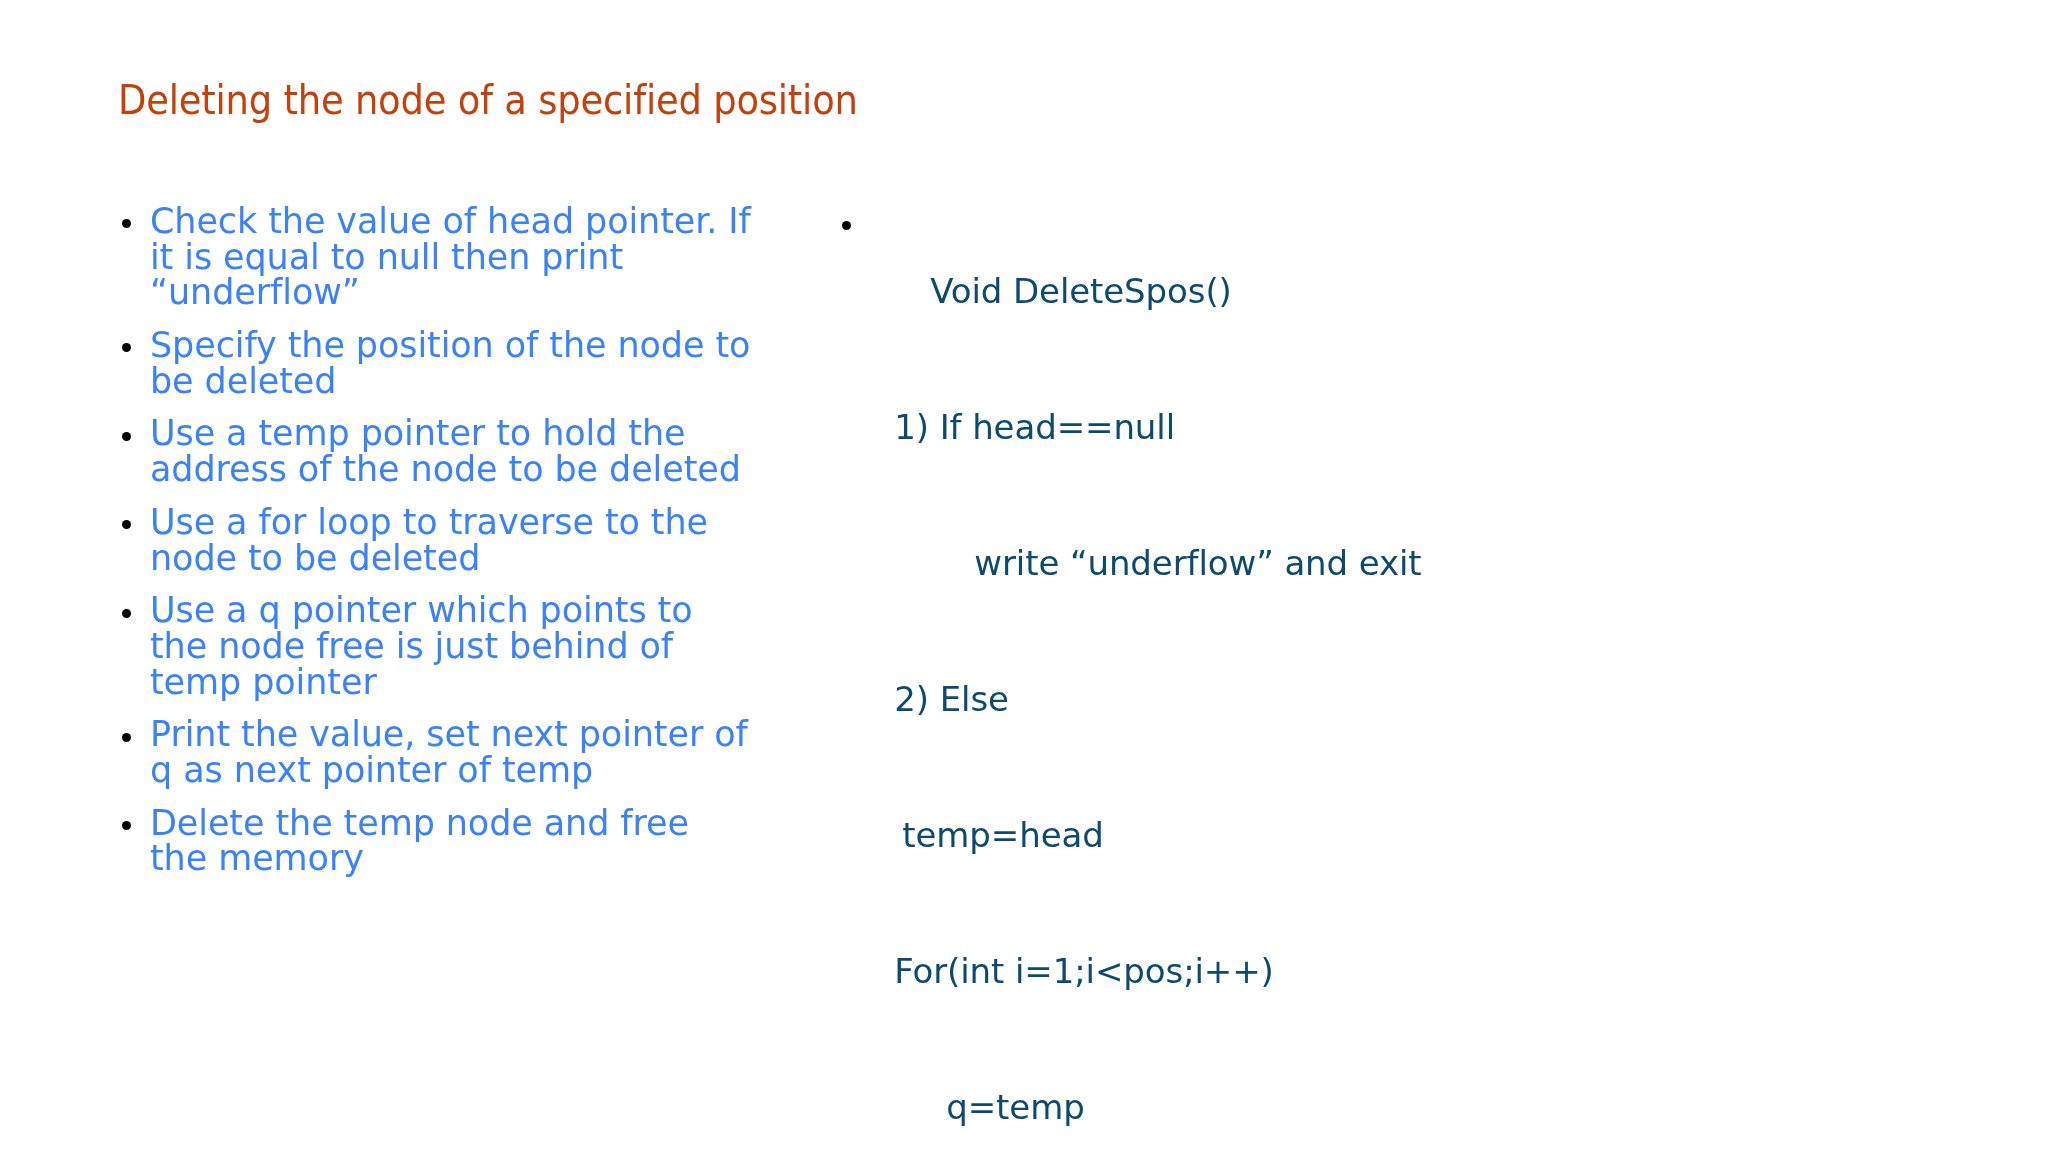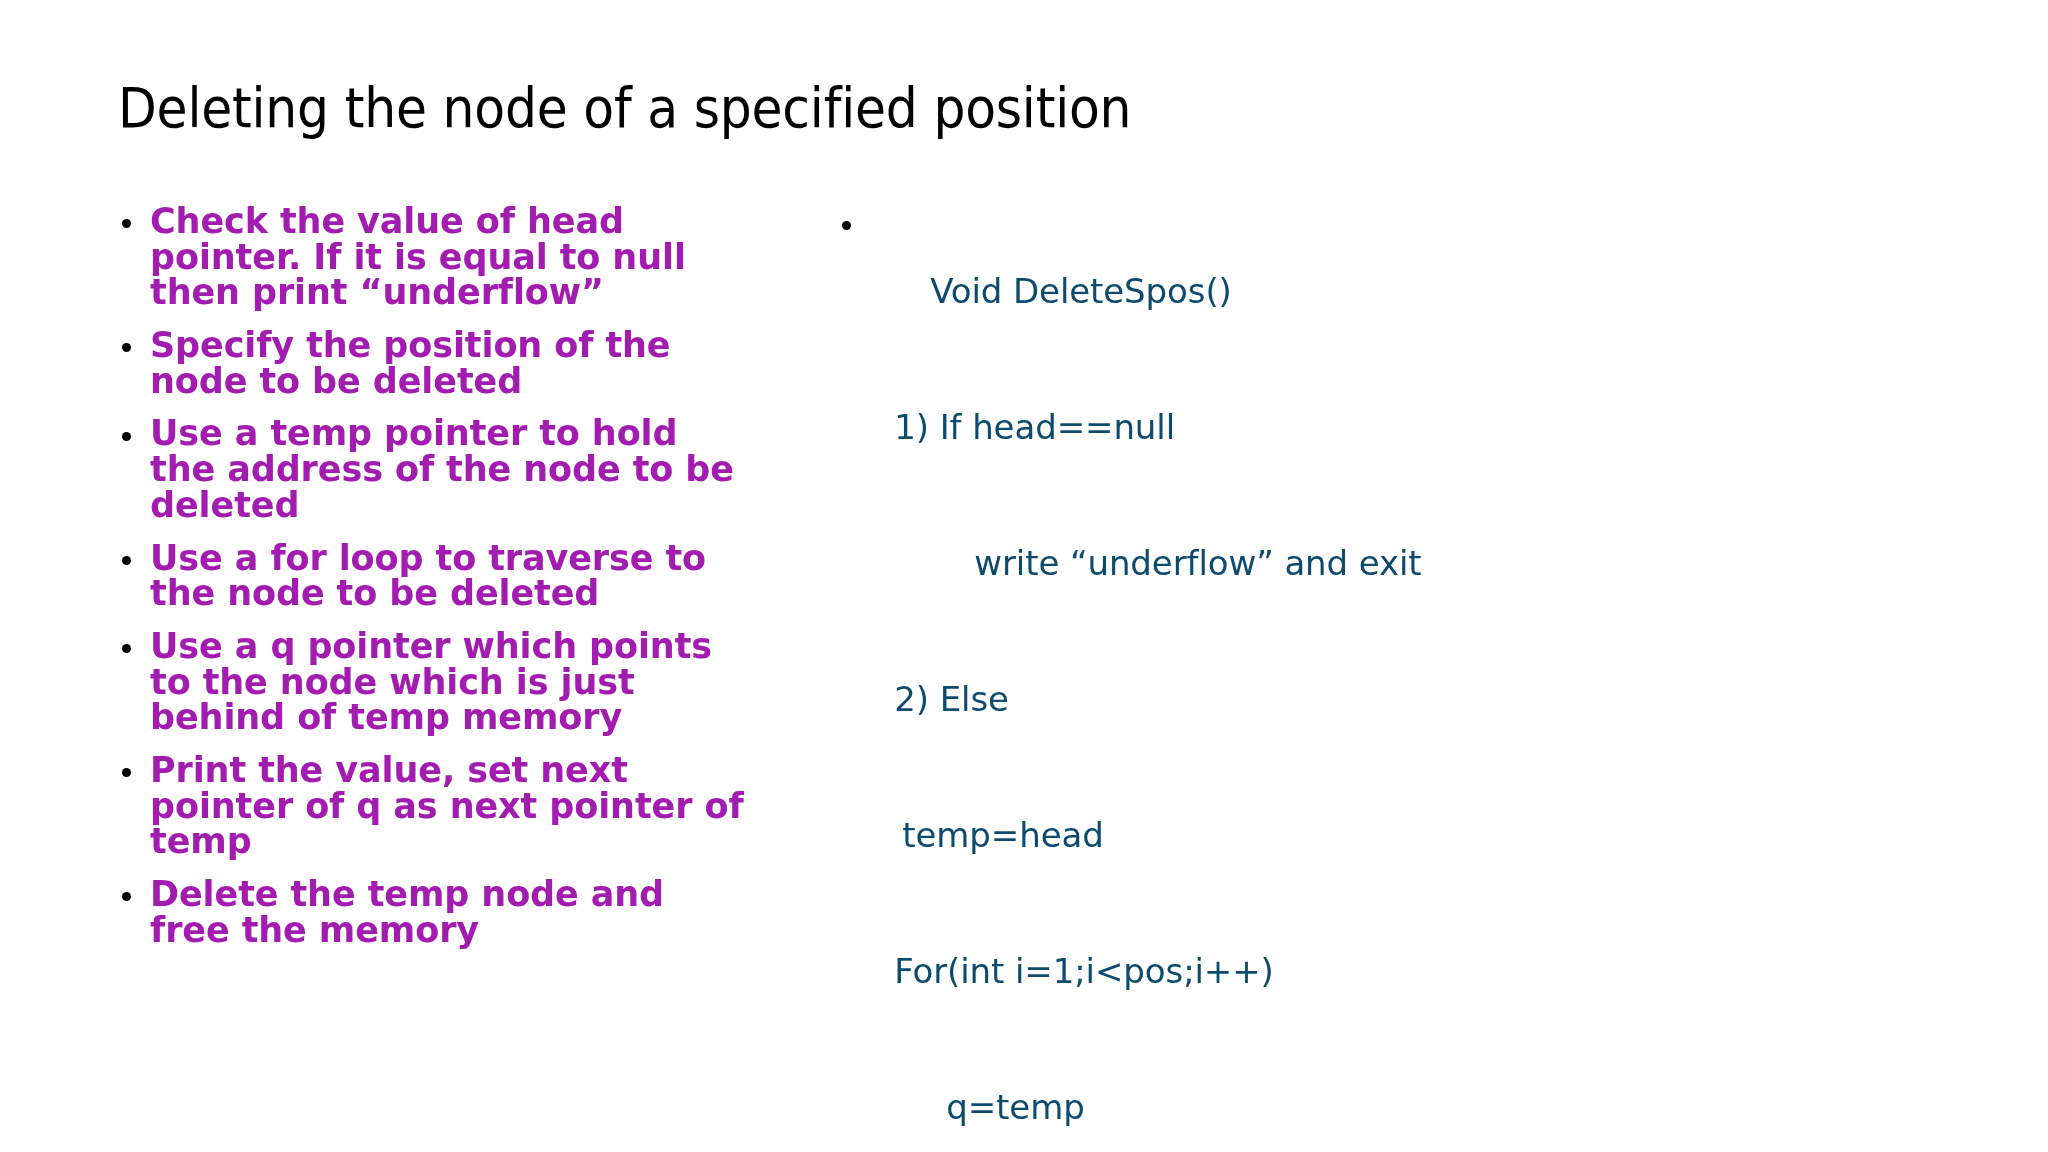--- a/index.html
+++ b/index.html
@@ -23,24 +23,24 @@
   }
 
   
   .slide-title {
     position: absolute;
     left: 118px;
     top: 78px;
     width: 1700px;
     font-family: "DejaVu Sans Condensed", "Liberation Sans Narrow", "Liberation Sans", sans-serif;
     font-weight: 300;
-    font-size: 56px;
+    font-size: 41px;
     line-height: 1.08;
     letter-spacing: -0.2px;
-    color: #000000;
+    color: #c2410c;
     white-space: nowrap;
   }
 
   
   .col-left {
     position: absolute;
     left: 112px;
     top: 204px;
     width: 640px;
   }
@@ -56,22 +56,22 @@
     list-style: none;
     margin: 0;
     padding: 0;
   }
   ul.bullets > li {
     position: relative;
     padding-left: 38px;
     margin: 0 0 17px 0;
     font-size: 35px;
     line-height: 1.02;
-    font-weight: 700;
-    color: #a21caf;
+    font-weight: 400;
+    color: #3b82f6;
     letter-spacing: -0.1px;
   }
   ul.bullets > li:last-child { margin-bottom: 0; }
   ul.bullets > li .dot {
     position: absolute;
     left: 10px;
     top: 0.44em;
     width: 9px;
     height: 9px;
     border-radius: 50%;
@@ -126,21 +126,21 @@
       <li>
         <span class="dot"></span>
         <span>Use a temp pointer to hold the address of the node to be deleted</span>
       </li>
       <li>
         <span class="dot"></span>
         <span>Use a  for loop to traverse to the node to be deleted</span>
       </li>
       <li>
         <span class="dot"></span>
-        <span>Use a q pointer which points to the node which is just behind of temp memory</span>
+        <span>Use a q pointer which points to the node free is just behind of temp pointer</span>
       </li>
       <li>
         <span class="dot"></span>
         <span>Print the value, set next pointer of q as next pointer of temp</span>
       </li>
       <li>
         <span class="dot"></span>
         <span>Delete the temp node and free the memory</span>
       </li>
     </ul>

